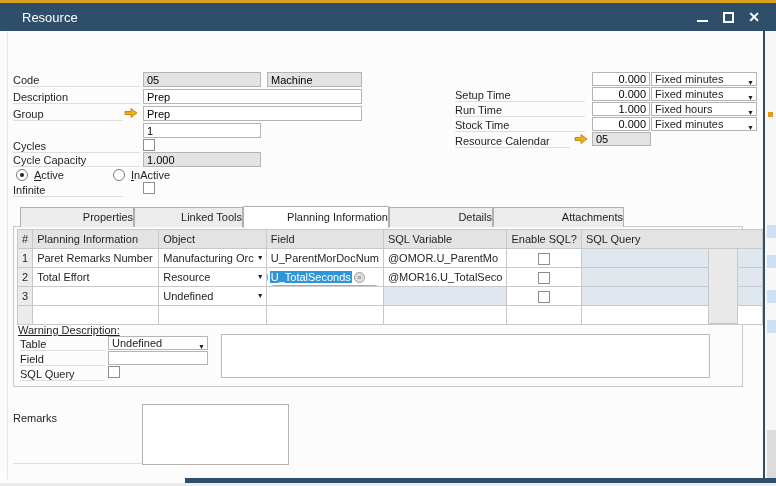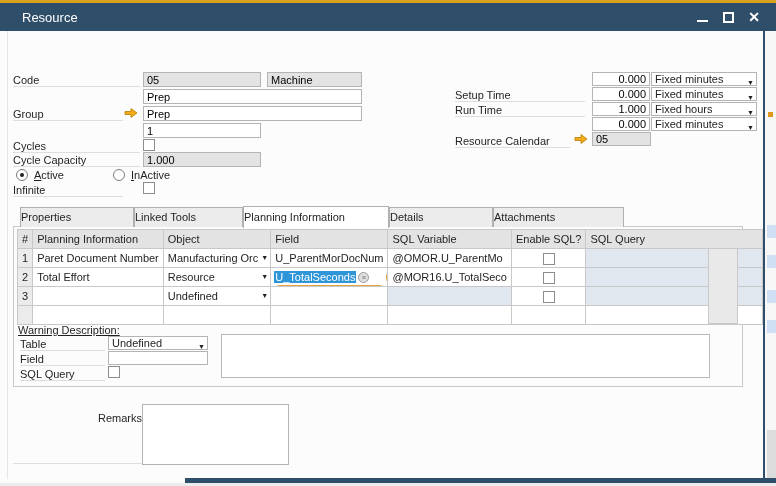--- a/index.html
+++ b/index.html
@@ -27,21 +27,21 @@
   .combo { position:absolute; height:15px; border:1px solid #b4b4b4; background:#fff; padding:0 14px 0 3px; line-height:13px; white-space:nowrap; overflow:hidden; }
   .combo .arr { position:absolute; right:2px; top:3px; font-size:7px; color:#222; }
   .chk { position:absolute; width:12px; height:12px; border:1px solid #8d8d8d; background:#fff; }
   .radio { position:absolute; width:12px; height:12px; border:1px solid #7a7a7a; border-radius:50%; background:#fff; }
   .radio.sel::after { content:""; position:absolute; left:3px; top:3px; width:4px; height:4px; border-radius:50%; background:#222; }
   .mn { display:inline-block; }
   .mn::first-letter { text-decoration:underline; }
   .arrow-icon { position:absolute; width:14px; height:12px; }
 
   
-  .tab { position:absolute; top:176px; height:20px; background:#ececec; border:1px solid #b0b0b0; border-bottom:none; text-align:left; line-height:19px; z-index:3; }
+  .tab { position:absolute; top:176px; height:20px; background:#ececec; border:1px solid #b0b0b0; border-bottom:none; text-align:right; line-height:19px; z-index:3;padding-left:21px; }
   .tab.active { top:175px; height:22px; background:#fff; line-height:21px; z-index:5; }
 
   .pane { position:absolute; left:13px; top:195px; width:730px; height:161px; border:1px solid #c9c9c9; background:#fcfcfc; z-index:1; }
 
   
   table.matrix { position:absolute; left:17px; top:198px; border-collapse:collapse; table-layout:fixed; background:#fff; z-index:2; }
   .matrix th, .matrix td { border:1px solid #c8c8c8; height:19px; padding:0 4px; font-weight:normal; text-align:left; white-space:nowrap; overflow:hidden; font-size:11px; }
   .matrix th { background:#e3e3e3; }
   .matrix td.rownum { background:#ebebeb; }
   .matrix td.ro { background:#e1e7ee; }
@@ -96,20 +96,21 @@
     </div>
   </div>
 
   <div class="content">
     <div class="left-shadow"></div>
 
     <div class="lbl" style="left:13px; top:42px; width:127px;">Code</div>
     <input class="inp disabled" style="left: 143px; top: 41px; width: 118px;" readonly="" value="05">
     <input class="inp disabled" style="left: 267px; top: 41px; width: 95px;" readonly="" value="Machine">
 
+    <div class="lbl" style="left:13px; top:59px; width:127px;">Description</div>
     <input class="inp" style="left: 143px; top: 58px; width: 219px;" value="Prep">
 
     <div class="lbl" style="left:13px; top:76px; width:110px;">Group</div>
     <svg class="arrow-icon" style="left:124px; top:76px;" viewBox="0 0 14 12">
         <path d="M1 4.5 h6 V1.5 L13 6 L7 10.5 V7.5 H1 Z" fill="#f3ac17" stroke="#b77c00" stroke-width="0.8"></path>
       </svg>
     <input class="inp" style="left: 143px; top: 75px; width: 219px;" value="Prep">
 
     <input class="inp" style="left: 143px; top: 92px; width: 118px;" value="1">
 
@@ -131,20 +132,21 @@
     <div class="combo" style="left:651px; top:41px; width:106px; height:14px;"><span>Fixed minutes</span><span class="arr">▼</span></div>
 
     <div class="lbl" style="left:455px; top:57px; width:130px;">Setup Time</div>
     <input class="inp num" style="left: 592px; top: 56px; width: 58px; height: 14px;" value="0.000">
     <div class="combo" style="left:651px; top:56px; width:106px; height:14px;"><span>Fixed minutes</span><span class="arr">▼</span></div>
 
     <div class="lbl" style="left:455px; top:72px; width:130px;">Run Time</div>
     <input class="inp num" style="left: 592px; top: 71px; width: 58px; height: 14px;" value="1.000">
     <div class="combo" style="left:651px; top:71px; width:106px; height:14px;"><span>Fixed hours</span><span class="arr">▼</span></div>
 
+    <div class="lbl" style="left:455px; top:87px; width:130px;">Stock Time</div>
     <input class="inp num" style="left: 592px; top: 86px; width: 58px; height: 14px;" value="0.000">
     <div class="combo" style="left:651px; top:86px; width:106px; height:14px;"><span>Fixed minutes</span><span class="arr">▼</span></div>
 
     <div class="lbl" style="left:455px; top:103px; width:115px;">Resource Calendar</div>
     <svg class="arrow-icon" style="left:574px; top:102px;" viewBox="0 0 14 12">
         <path d="M1 4.5 h6 V1.5 L13 6 L7 10.5 V7.5 H1 Z" fill="#f3ac17" stroke="#b77c00" stroke-width="0.8"></path>
       </svg>
     <input class="inp disabled" style="left: 592px; top: 101px; width: 59px; height: 14px;" readonly="" value="05">
 
     <div class="tab" style="left:20px; width:114px;">Properties</div>
@@ -170,21 +172,21 @@
         <th>#</th>
         <th>Planning Information</th>
         <th>Object</th>
         <th>Field</th>
         <th>SQL Variable</th>
         <th>Enable SQL?</th>
         <th>SQL Query</th>
       </tr>
       <tr>
         <td class="rownum">1</td>
-        <td>Paret Document Number</td>
+        <td>Paret Remarks Number</td>
         <td class="obj"><span>Manufacturing Orc</span><span class="arr">▼</span></td>
         <td>U_ParentMorDocNum</td>
         <td>@OMOR.U_ParentMo</td>
         <td class="chkcell"><span class="cellchk"></span></td>
         <td class="ro"></td>
       </tr>
       <tr>
         <td class="rownum">2</td>
         <td>Total Effort</td>
         <td class="obj"><span>Resource</span><span class="arr">▼</span></td>
@@ -226,21 +228,21 @@
     <div class="combo" style="left:108px; top:305px; width:100px; height:14px; z-index:2;"><span>Undefined</span><span class="arr">▼</span></div>
 
     <div class="lbl" style="left:20px; top:321px; width:85px; z-index:2;">Field</div>
     <input class="inp" style="left: 108px; top: 320px; width: 100px; height: 14px; z-index: 2;" value="">
 
     <div class="lbl" style="left:20px; top:336px; width:85px; z-index:2;">SQL Query</div>
     <div class="chk" style="left:108px; top:335px; z-index:2;"></div>
 
     <div class="warn-box"></div>
 
-    <div class="lbl" style="left:13px; top:380px; width:129px; border-bottom:none;text-align:right;">Remarks</div>
+    <div class="lbl" style="left:13px; top:380px; width:129px; border-bottom:none;">Remarks</div>
     <div style="position:absolute; left:13px; top:432px; width:129px; height:1px; background:#dedede;"></div>
     <textarea class="remarks" style=""></textarea>
 
     <div class="btn ok">OK</div>
     <div class="btn cancel">Cancel</div>
   </div>
 
   <div class="bottom-border"></div>
   <div class="bottom-strip"></div>
 

